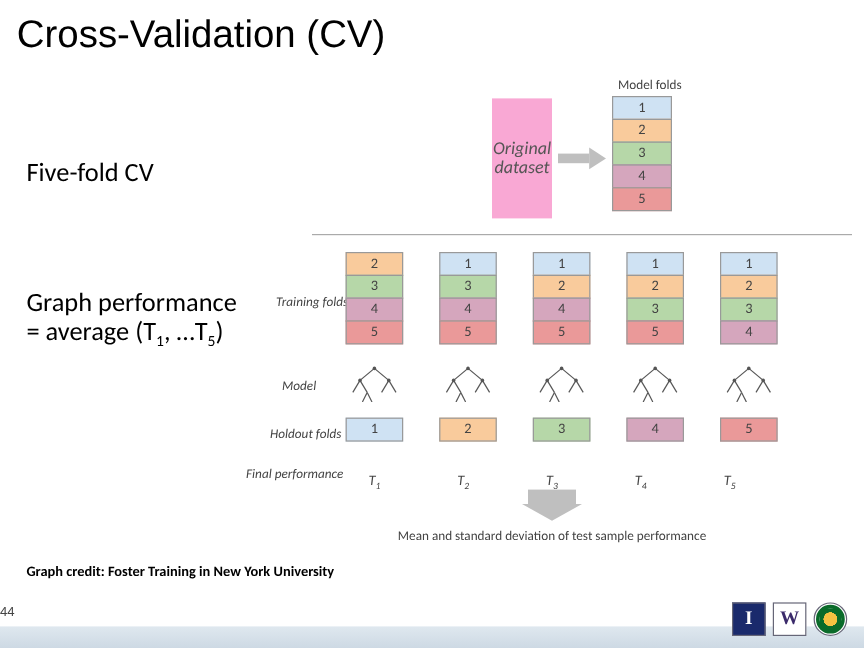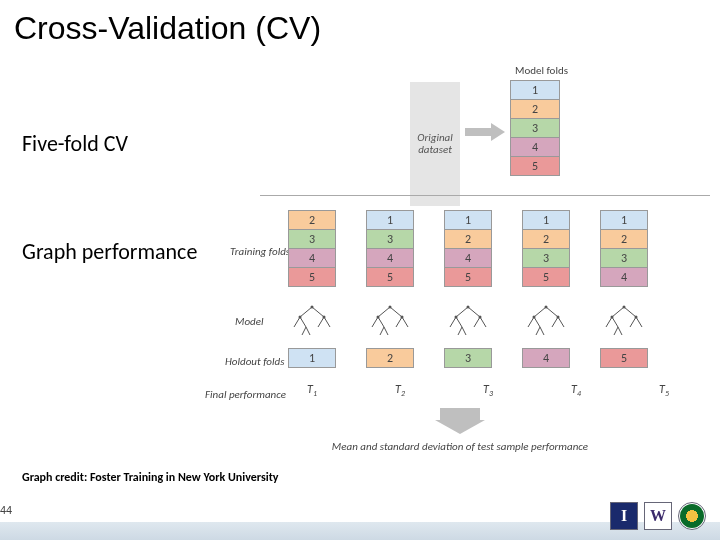--- a/index.html
+++ b/index.html
@@ -13,60 +13,63 @@
   .pagenum{position:absolute;left:0;right:0;bottom:24px;font-size:11px;color:#444}
   .footer-bar{position:absolute;left:0;right:0;bottom:0;height:18px;background:linear-gradient(#dfe8ef,#cdd9e4)}
   .logos{position:absolute;right:14px;bottom:10px;display:flex;gap:6px;align-items:center}
   .logo{width:28px;height:28px;border:1px solid #667;display:flex;align-items:center;justify-content:center;font-weight:700;font-size:16px}
   .logo.i{background:#1a2a6c;color:#fff;font-family:Georgia,serif}
   .logo.w{background:#fff;color:#3b2a6b;font-family:Georgia,serif}
   .logo.o{background:#fff;color:#0a6b2a;border-radius:50%}
   .logo.o::before{content:"";width:18px;height:18px;border:3px solid #0a6b2a;border-radius:50%;background:radial-gradient(circle,#f5c242 45%,#0a6b2a 46%)}
   
   .diagram{position:absolute;left:260px;top:70px;width:450px;font-family:Calibri,Arial;font-size:11px;color:#444}
-  .orig-box{position:absolute;left:150px;top:12px;width:50px;height:124px;background:#e5e5e5;display:flex;align-items:center;justify-content:center;text-align:center;color:#555;font-style:italic;font-size:11px;line-height:1.1}
+  .orig-box{position:absolute;left:150px;top:12px;width:50px;height:100px;background:#f9a8d4;display:flex;align-items:center;justify-content:center;text-align:center;color:#555;font-style:italic;font-size:15px;line-height:1.1}
   .arrow-r{position:absolute;left:205px;top:55px;width:40px;height:14px}
   .arrow-r::before{content:"";position:absolute;left:0;top:3px;width:26px;height:8px;background:#bfbfbf}
   .arrow-r::after{content:"";position:absolute;left:26px;top:-2px;border-left:14px solid #bfbfbf;border-top:9px solid transparent;border-bottom:9px solid transparent}
   .ff-label{position:absolute;left:255px;top:-6px;font-size:11px}
   .fold-stack{position:absolute;left:250px;top:10px;width:50px}
   .row5{display:flex;flex-direction:column}
   .cell{height:20px;border:1px solid #999;display:flex;align-items:center;justify-content:center;font-size:12px;margin-bottom:-1px}
   .c1{background:#cfe2f3}.c2{background:#f9cb9c}.c3{background:#b6d7a8}.c4{background:#d5a6bd}.c5{background:#ea9999}
   .hr{position:absolute;left:0;top:125px;width:450px;height:1px;background:#aaa}
   .train-lbl{position:absolute;left:-30px;top:175px;font-style:italic;font-size:11px}
   .cols{position:absolute;left:28px;top:140px;display:flex;gap:30px}
   .col{width:48px}
   .model-lbl{position:absolute;left:-25px;top:245px;font-style:italic;font-size:11px}
   .models{position:absolute;left:28px;top:235px;display:flex;gap:30px}
   .tree{width:48px;height:30px;position:relative}
   .tree svg{width:48px;height:30px}
   .hold-lbl{position:absolute;left:-35px;top:285px;font-style:italic;font-size:11px}
   .holds{position:absolute;left:28px;top:278px;display:flex;gap:30px}
   .hold{width:48px;height:20px;border:1px solid #999;display:flex;align-items:center;justify-content:center;font-size:12px}
   .tperf-lbl{position:absolute;left:-55px;top:318px;font-style:italic;font-size:11px}
-  .tperfs{position:absolute;left:28px;top:312px;display:flex;gap:40px}
+  .tperfs{position:absolute;left:28px;top:324px;display:flex;gap:26px}
   .tperf{width:48px;text-align:center;font-style:italic;font-size:12px}
   .tperf sub{font-size:8px}
   .big-arrow{position:absolute;left:165px;top:338px;width:70px;height:26px}
   .big-arrow::before{content:"";position:absolute;left:15px;top:0;width:40px;height:14px;background:#bfbfbf}
   .big-arrow::after{content:"";position:absolute;left:10px;top:12px;border-left:25px solid transparent;border-right:25px solid transparent;border-top:14px solid #bfbfbf}
-  .msd{position:absolute;left:60px;top:370px;font-style:italic;font-size:11px;text-align:center;width:280px}
+  .msd{position:absolute;left:60px;top:370px;font-size:11px;text-align:center;width:280px}
 </style>
 </head>
 <body>
 
 <div class="slide-title">Cross-Validation (CV)</div>
 
 <div class="left-col">
   <div class="subhead">Five-fold CV</div>
 </div>
 
 <div class="perf">
   <div>Graph performance</div>
+  <div>
+    <span>= average (T</span><sub>1</sub><span>, …T</span><sub>5</sub><span>)</span>
+  </div>
 </div>
 
 <div class="credit">Graph credit: Foster Training in New York University</div>
 
 <div class="diagram">
   <div class="orig-box">Original dataset</div>
   <div class="arrow-r"></div>
   <div class="ff-label">Model folds</div>
   <div class="fold-stack row5" id="fold-stack">
       <div class="cell c1">1</div>

